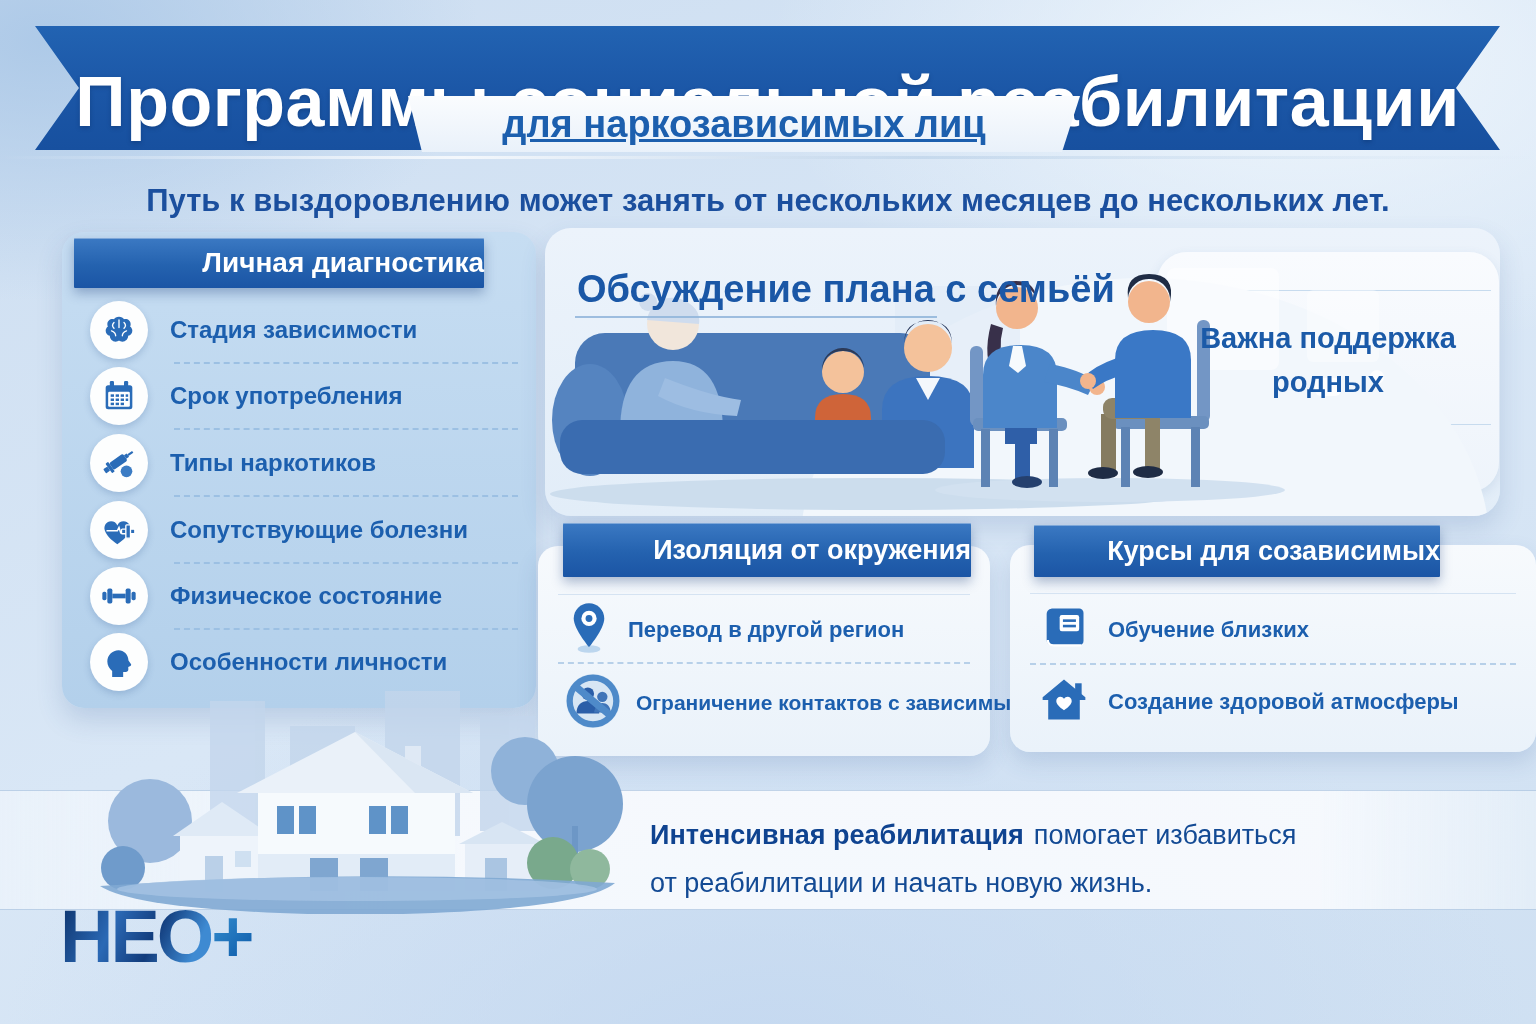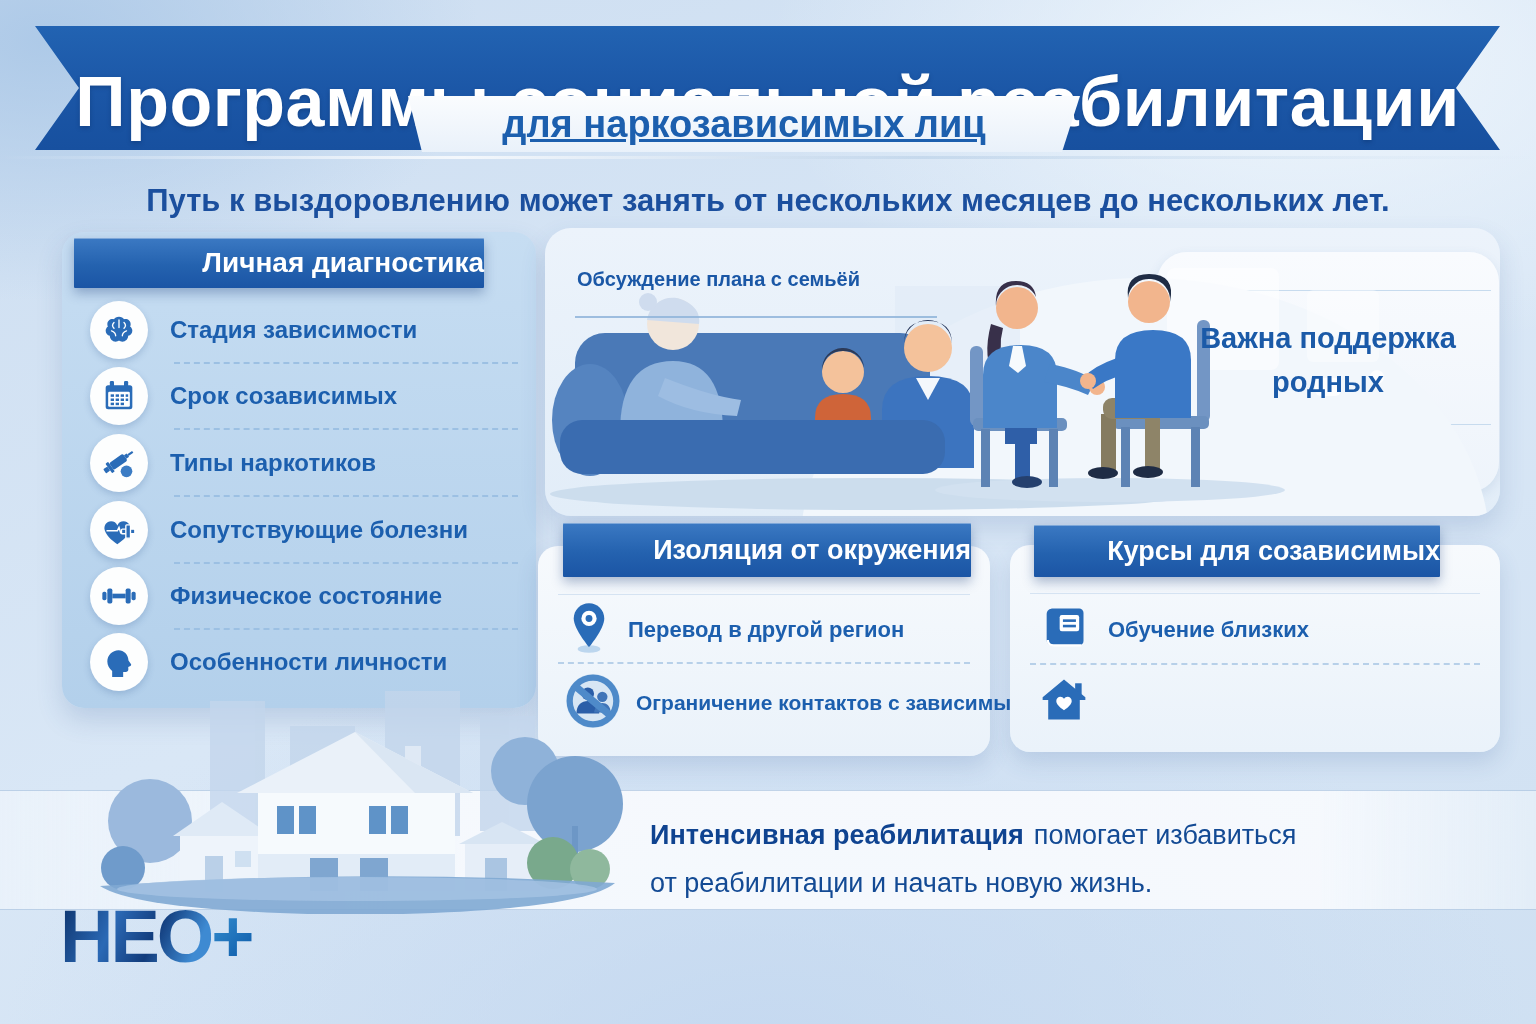--- a/index.html
+++ b/index.html
@@ -36,28 +36,28 @@
     display:flex;align-items:center;justify-content:center;box-shadow:0 3px 7px rgba(40,80,140,.22);}
   .diag-label{font-size:24px;font-weight:700;color:#1c5fae;white-space:nowrap;}
   .diag-sep{position:absolute;left:112px;right:18px;border-top:2px dashed #9cc0e3;}
   
   .family-panel{position:absolute;left:545px;top:228px;width:955px;height:288px;border-radius:26px;overflow:hidden;
     background:linear-gradient(180deg,#ecf3fb,#e2edf8);box-shadow:0 12px 26px rgba(50,90,150,.16);}
   .note-card{position:absolute;left:612px;top:24px;width:342px;height:240px;border-radius:30px;
     background:linear-gradient(180deg,#f9fbfe,#eef4fb);box-shadow:0 4px 12px rgba(60,100,160,.12);}
   .note-line{position:absolute;left:620px;width:326px;height:1px;background:#c7dbee;}
   .family-illu{position:absolute;left:0;top:0;width:955px;height:288px;}
-  .family-title{position:absolute;left:32px;top:40px;font-size:20px;font-weight:700;color:#1a57a6;z-index:4;}
+  .family-title{position:absolute;left:32px;top:40px;font-size:38px;font-weight:700;color:#1a57a6;z-index:4;}
   .family-underline{position:absolute;left:30px;top:88px;width:362px;height:2px;background:#8fb4d9;opacity:.85;z-index:4;}
   .note-text{position:absolute;left:612px;width:342px;text-align:center;font-size:29px;font-weight:700;color:#1b5aa8;z-index:4;}
   
   .white-panel{position:absolute;border-radius:20px;background:linear-gradient(180deg,#f7fafd,#eaf2fa);
     box-shadow:0 10px 22px rgba(50,90,150,.16);}
   .iso-panel{left:538px;top:546px;width:452px;height:210px;}
-  .codep-panel{left:1010px;top:545px;width:490px;height:207px;}
+  .codep-panel{left:1010px;top:545px;width:490px;height:207px;padding-left:36px;}
   .iso-btn{left:25px;top:-23px;width:408px;height:54px;font-size:27px;line-height:54px;}
   .codep-btn{left:24px;top:-20px;width:406px;height:52px;font-size:27px;line-height:52px;}
   .wp-topline{position:absolute;left:20px;right:20px;top:48px;height:1px;background:#d5e3f2;}
   .wp-row{position:absolute;display:flex;align-items:center;}
   .wp-label{font-weight:700;color:#1c5fae;white-space:nowrap;}
   .wp-sep{position:absolute;left:20px;right:20px;border-top:2px dashed #b7d0e9;}
   
   .bottom-band{position:absolute;left:0;right:0;top:790px;height:118px;
     background:linear-gradient(90deg,rgba(246,250,254,.55) 0%,rgba(247,250,254,.95) 30%,rgba(247,250,254,.95) 86%,rgba(238,245,251,.6) 100%);
     border-top:1px solid rgba(150,180,215,.55);border-bottom:1px solid rgba(150,180,215,.55);}
@@ -117,21 +117,21 @@
               <rect x="14" y="27" width="4" height="3"></rect>
               <rect x="20" y="27" width="4" height="3"></rect>
               <rect x="26" y="27" width="4" height="3"></rect>
               <rect x="32" y="27" width="3" height="3"></rect>
               <rect x="14" y="32" width="4" height="3"></rect>
               <rect x="20" y="32" width="4" height="3"></rect>
               <rect x="26" y="32" width="4" height="3"></rect>
             </g>
           </svg>
       </span>
-      <span class="diag-label">Срок созависимых</span>
+      <span class="diag-label">Срок употребления</span>
     </div>
     <div class="diag-sep" style="top:196px"></div>
 
     <div class="diag-row" style="top:199px">
       <span class="icon-circle">
         <svg width="40" height="40" viewBox="0 0 48 48">
             <g fill="#2a6cb8" transform="rotate(-35 24 22)">
               <rect x="13" y="17" width="20" height="10" rx="2"></rect>
               <rect x="33" y="19.5" width="4" height="5"></rect>
               <rect x="37" y="20.8" width="7" height="2.6"></rect>
@@ -310,20 +310,21 @@
     <div class="wp-sep" style="top:118px"></div>
 
     <div class="wp-row" style="top:128px;left:28px;gap:18px;height:58px">
       <span>
         <svg width="52" height="52" viewBox="0 0 56 56">
             <rect x="40" y="10" width="7" height="12" fill="#2a6cb8"></rect>
             <path d="M28 6l23 19v3h-6v21H11V28H5v-3z" fill="#2a6cb8"></path>
             <path d="M28 39c-5-3.4-8.3-6.7-8.3-10 0-2.5 2-4.5 4.4-4.5 1.6 0 3 .9 3.9 2.2.9-1.3 2.3-2.2 3.9-2.2 2.4 0 4.4 2 4.4 4.5 0 3.3-3.3 6.6-8.3 10z" fill="#fff"></path>
           </svg>
       </span>
+      <span class="wp-label" style="font-size:22px">Создание здоровой атмосферы</span>
     </div>
   </div>
 
   <div class="bottom-band"></div>
 
   <svg class="house-illu" viewBox="0 0 545 228">
     <g fill="#c3d6ec" opacity=".8">
       <rect x="125" y="15" width="55" height="130"></rect>
       <rect x="205" y="40" width="65" height="105"></rect>
       <rect x="300" y="5" width="75" height="145"></rect>

